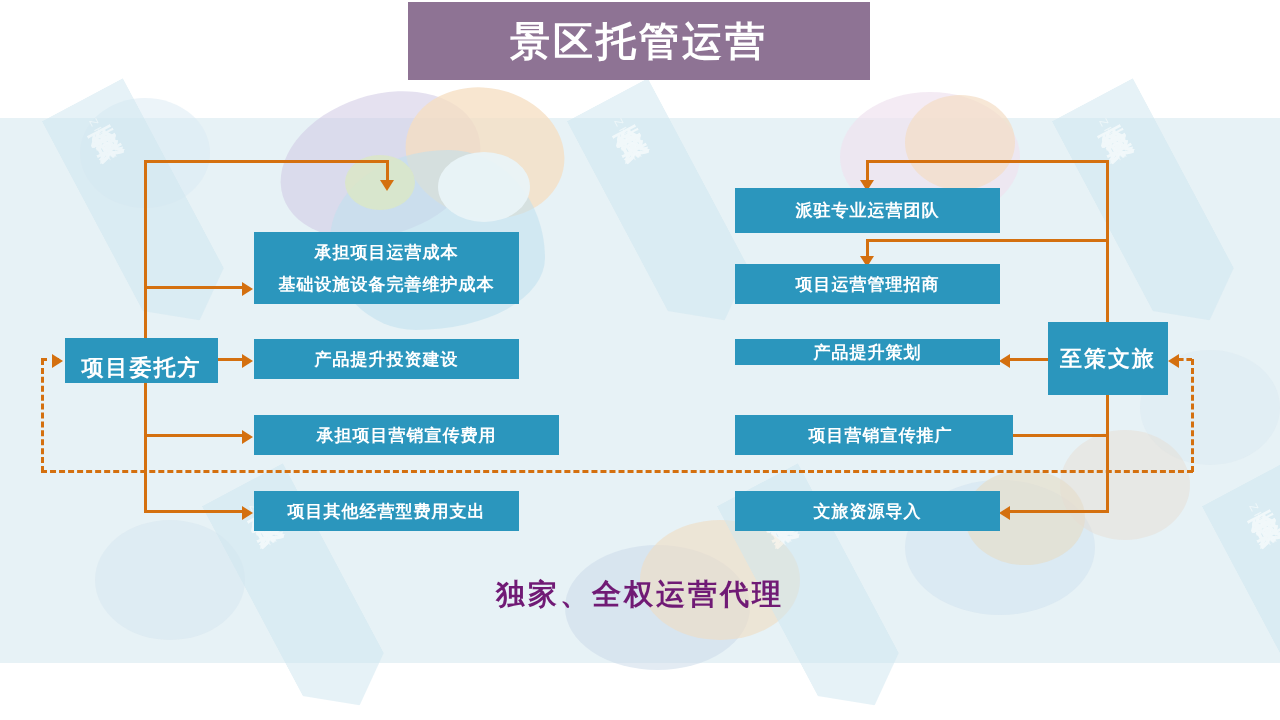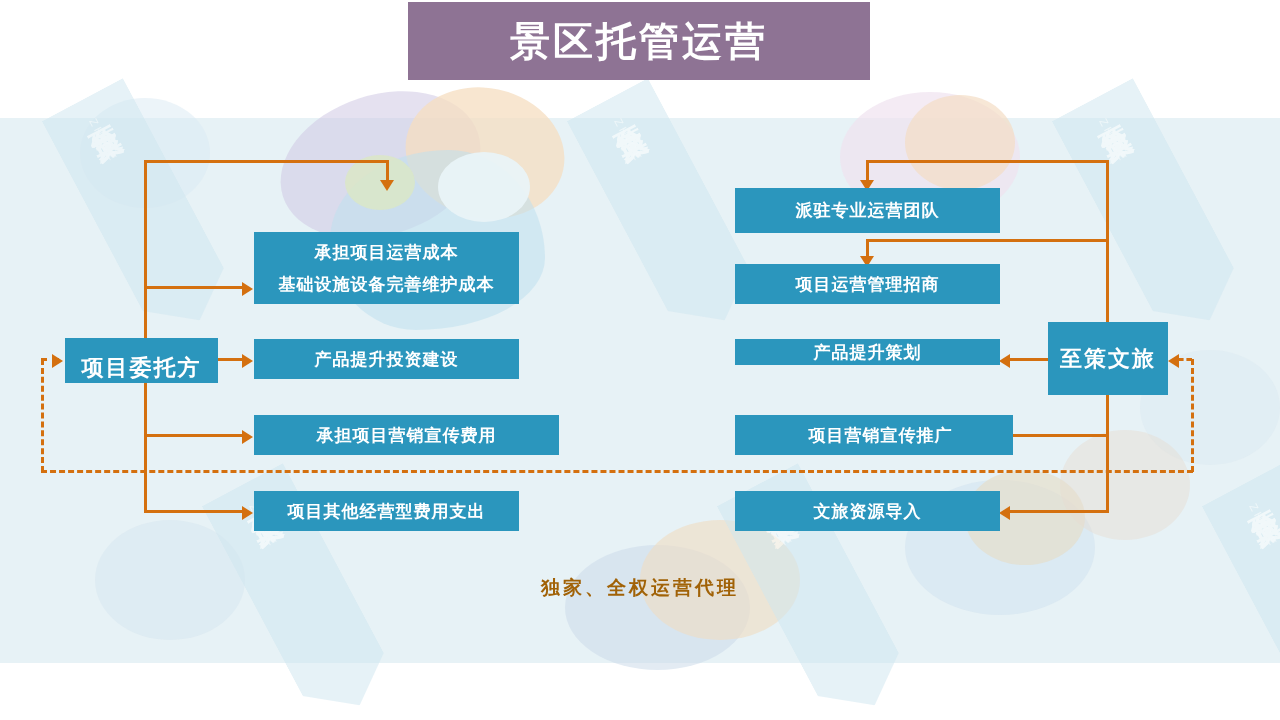--- a/index.html
+++ b/index.html
@@ -66,21 +66,21 @@
   
   .box{
     position:absolute;background:#2b96bd;color:#ffffff;
     display:flex;align-items:center;justify-content:center;
     font-size:17px;font-weight:bold;letter-spacing:1px;
   }
   .box.big{font-size:22px;letter-spacing:2px;}
 
   .caption{
     position:absolute;left:0;top:575px;width:1280px;text-align:center;
-    color:#a16207;font-size:19px;font-weight:bold;letter-spacing:3px;
+    color:#701a75;font-size:29px;font-weight:bold;letter-spacing:3px;
   }
 </style>
 </head>
 <body>
 
 <div id="slide">
 
   <div class="band"></div>
 
   <div class="blob b1"></div>

